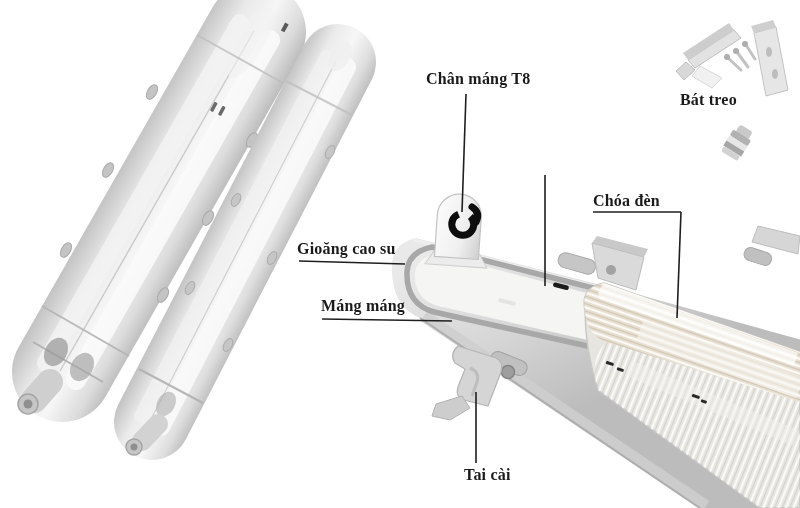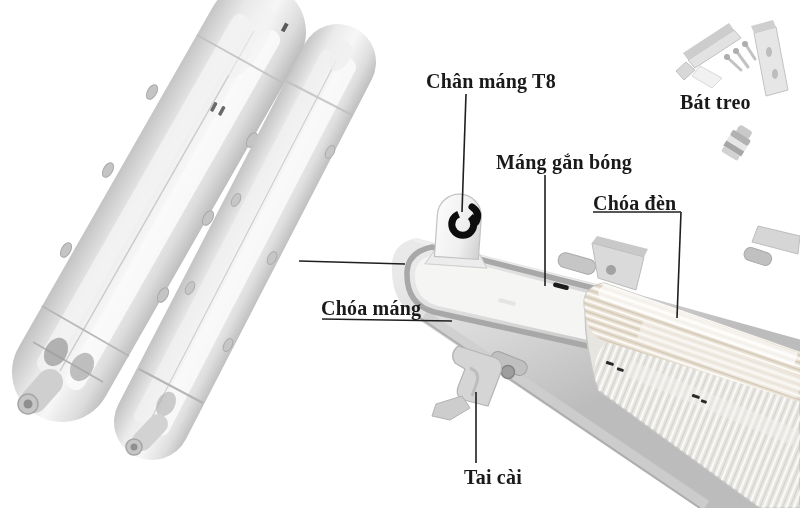--- a/index.html
+++ b/index.html
@@ -2,21 +2,21 @@
 <html><head>
 <meta charset="utf-8">
 <style>
   html,body{margin:0;padding:0;background:#fff;}
   .canvas{
     position:relative;width:800px;height:508px;background:#ffffff;
     overflow:hidden;font-family:"Liberation Serif","DejaVu Serif",serif;
   }
   .scene{position:absolute;left:0;top:0;}
   .label{
-    position:absolute;font-weight:bold;font-size:20px;line-height:1.1;
+    position:absolute;font-weight:bold;font-size:16px;line-height:1.1;
     color:#1a1a1a;white-space:nowrap;letter-spacing:0.2px;
   }
 </style>
 </head>
 <body>
 
 <div class="canvas">
 
 <svg class="scene" width="800" height="508" viewBox="0 0 800 508">
   <defs>
@@ -206,19 +206,19 @@
     <line x1="545" y1="175" x2="545" y2="286"></line>
     <line x1="593" y1="212" x2="681" y2="212"></line>
     <line x1="681" y1="212" x2="677" y2="318"></line>
     <line x1="299" y1="261" x2="405" y2="264"></line>
     <line x1="322" y1="319" x2="452" y2="321"></line>
     <line x1="476" y1="392" x2="476" y2="463"></line>
   </g>
 </svg>
 
 <div class="label" style="left:426px;top:70px">Chân máng T8</div>
-<div class="label" style="left:496px;top:151px">Máng gắn bóng</div>
 <div class="label" style="left:593px;top:192px">Chóa đèn</div>
 <div class="label" style="left:680px;top:91px">Bát treo</div>
-<div class="label" style="left:321px;top:297px">Chóa máng</div>
+<div class="label" style="left:297px;top:240px">Gioăng cao su</div>
+<div class="label" style="left:321px;top:297px">Máng máng</div>
 <div class="label" style="left:464px;top:466px">Tai cài</div>
 
 </div>
 
 </body></html>

